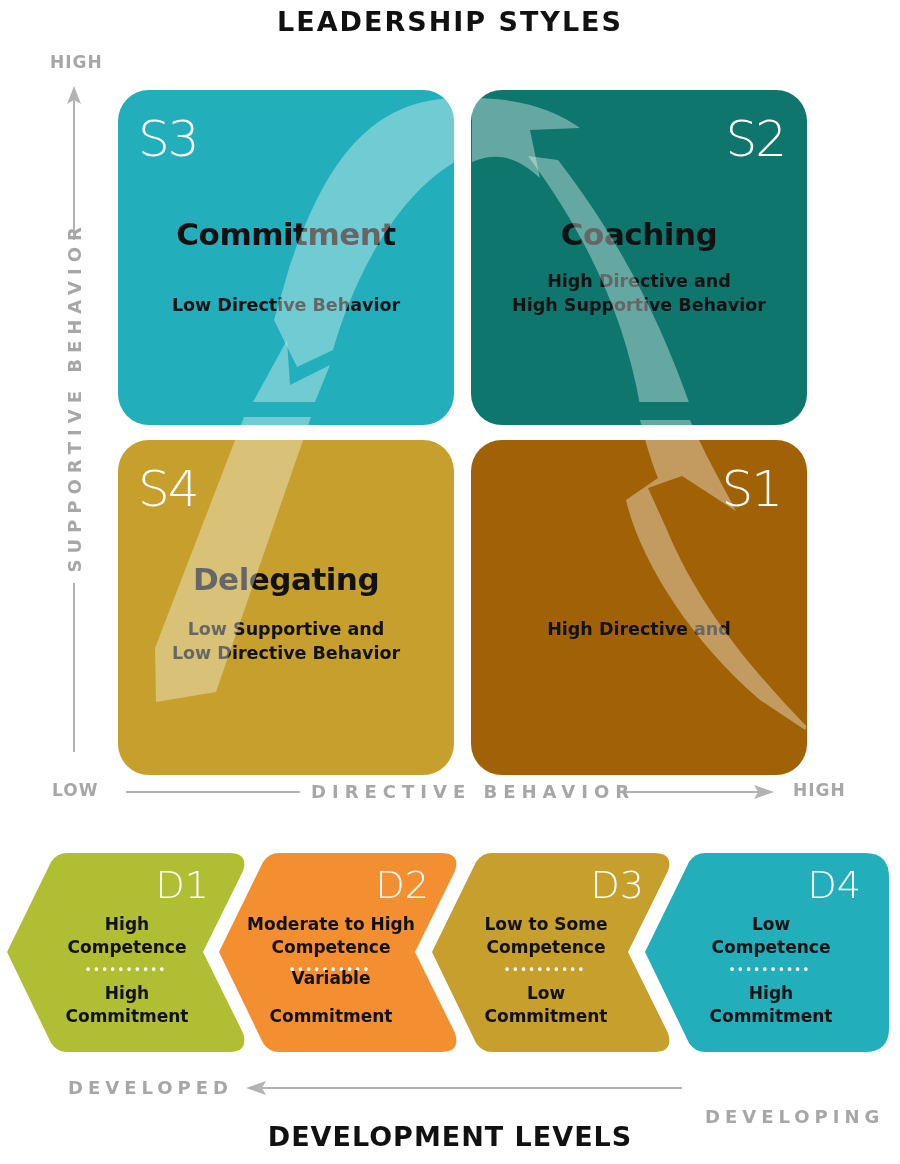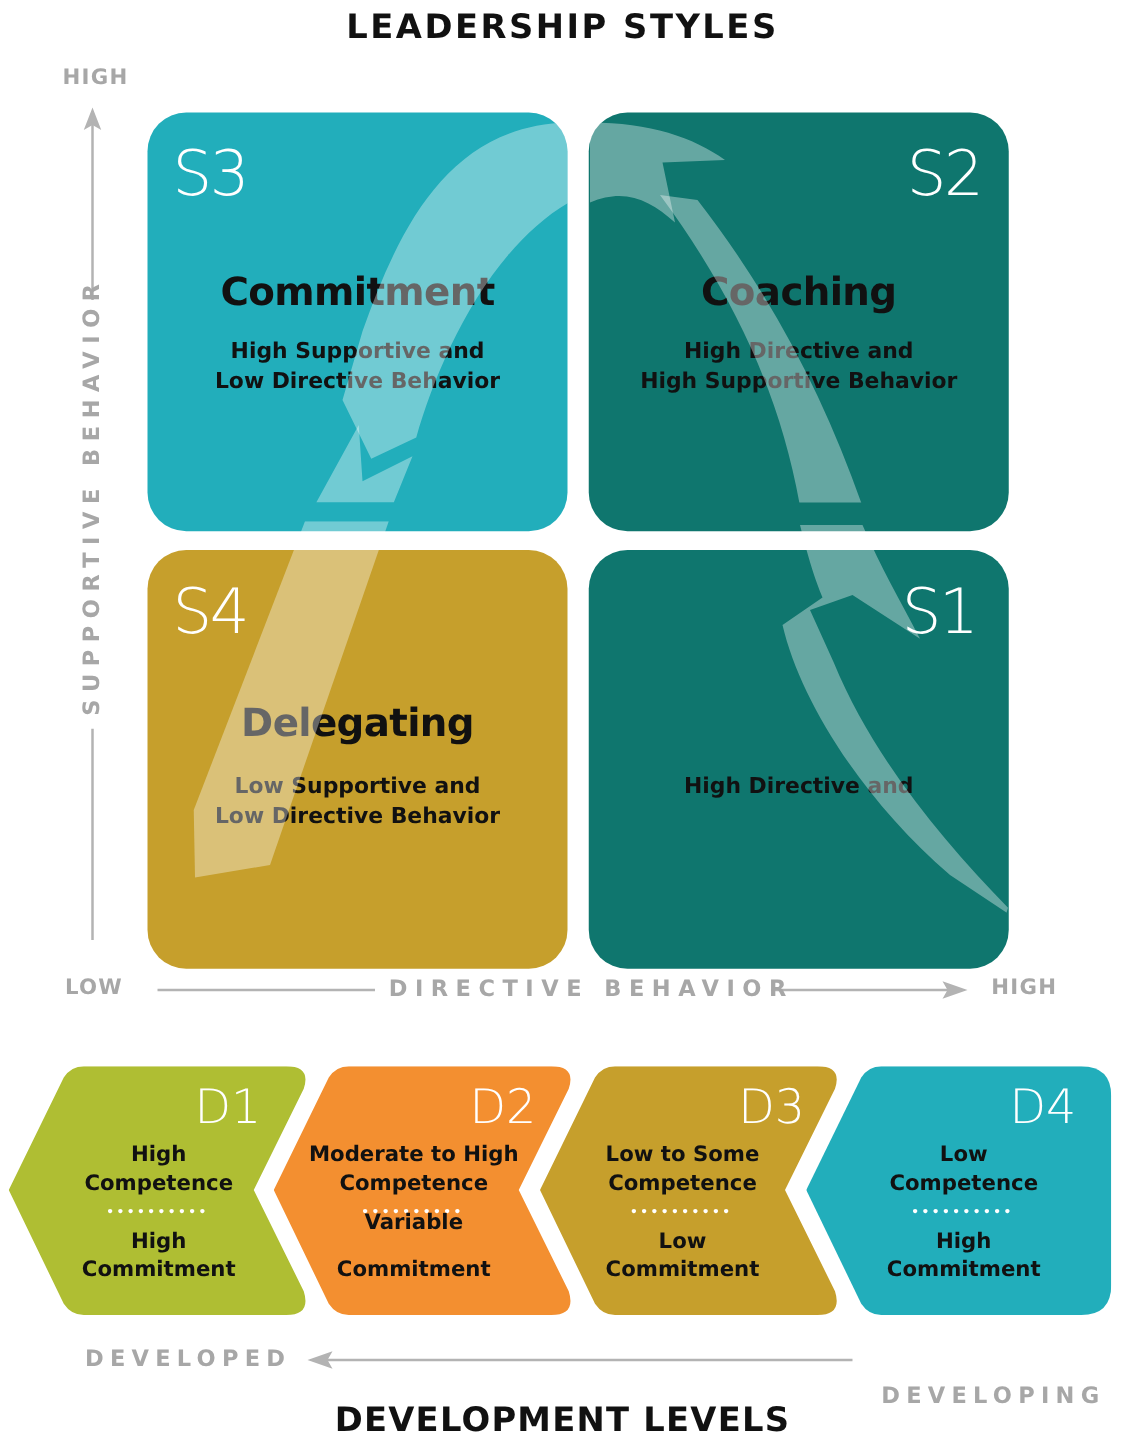--- a/index.html
+++ b/index.html
@@ -40,36 +40,35 @@
 <svg class="abs" style="left:64px; top:84px;" width="20" height="670">
   <polygon points="10,2 3,20 10,16 17,20" fill="#b3b3b3"></polygon>
   <line x1="10" y1="14" x2="10" y2="156" stroke="#b3b3b3" stroke-width="2"></line>
   <line x1="10" y1="499" x2="10" y2="668" stroke="#b3b3b3" stroke-width="2"></line>
 </svg>
 <div class="abs axis-text axis-label vlabel" style="left:-86px; top:402px; width:320px; text-align:center;">SUPPORTIVE BEHAVIOR</div>
 
 <div class="quad" style="left:118px; top:67px; background:#22aebb;">
   <div class="qnum" style="left:20px;">S3</div>
   <div class="qtitle" style="top:126px;">Commitment</div>
-  <div class="qdesc" style="top:179px;">High Supportive and</div>
   <div class="qdesc" style="top:203px;">Low Directive Behavior</div>
 </div>
 <div class="quad" style="left:471px; top:67px; background:#0f766e;">
   <div class="qnum" style="right:22px;">S2</div>
   <div class="qtitle" style="top:126px;">Coaching</div>
   <div class="qdesc" style="top:179px;">High Directive and</div>
   <div class="qdesc" style="top:203px;">High Supportive Behavior</div>
 </div>
 <div class="quad" style="left:118px; top:417px; background:#c69f2c;">
   <div class="qnum" style="left:20px;">S4</div>
   <div class="qtitle" style="top:121px;">Delegating</div>
   <div class="qdesc" style="top:177px;">Low Supportive and</div>
   <div class="qdesc" style="top:201px;">Low Directive Behavior</div>
 </div>
-<div class="quad" style="left:471px; top:417px; background:#0f766e;text-decoration:underline;">
+<div class="quad" style="left:471px; top:417px; background:#a16207;text-decoration:underline;">
   <div class="qnum" style="right:26px;">S1</div>
   <div class="qdesc" style="top:177px;">High Directive and</div>
 </div>
 
 <svg id="arrow-layer" width="900" height="1164">
   <defs>
     <clipPath id="qclip">
       <rect x="118" y="67" width="336" height="335" rx="32"></rect>
       <rect x="471" y="67" width="336" height="335" rx="32"></rect>
       <rect x="118" y="417" width="336" height="335" rx="32"></rect>

